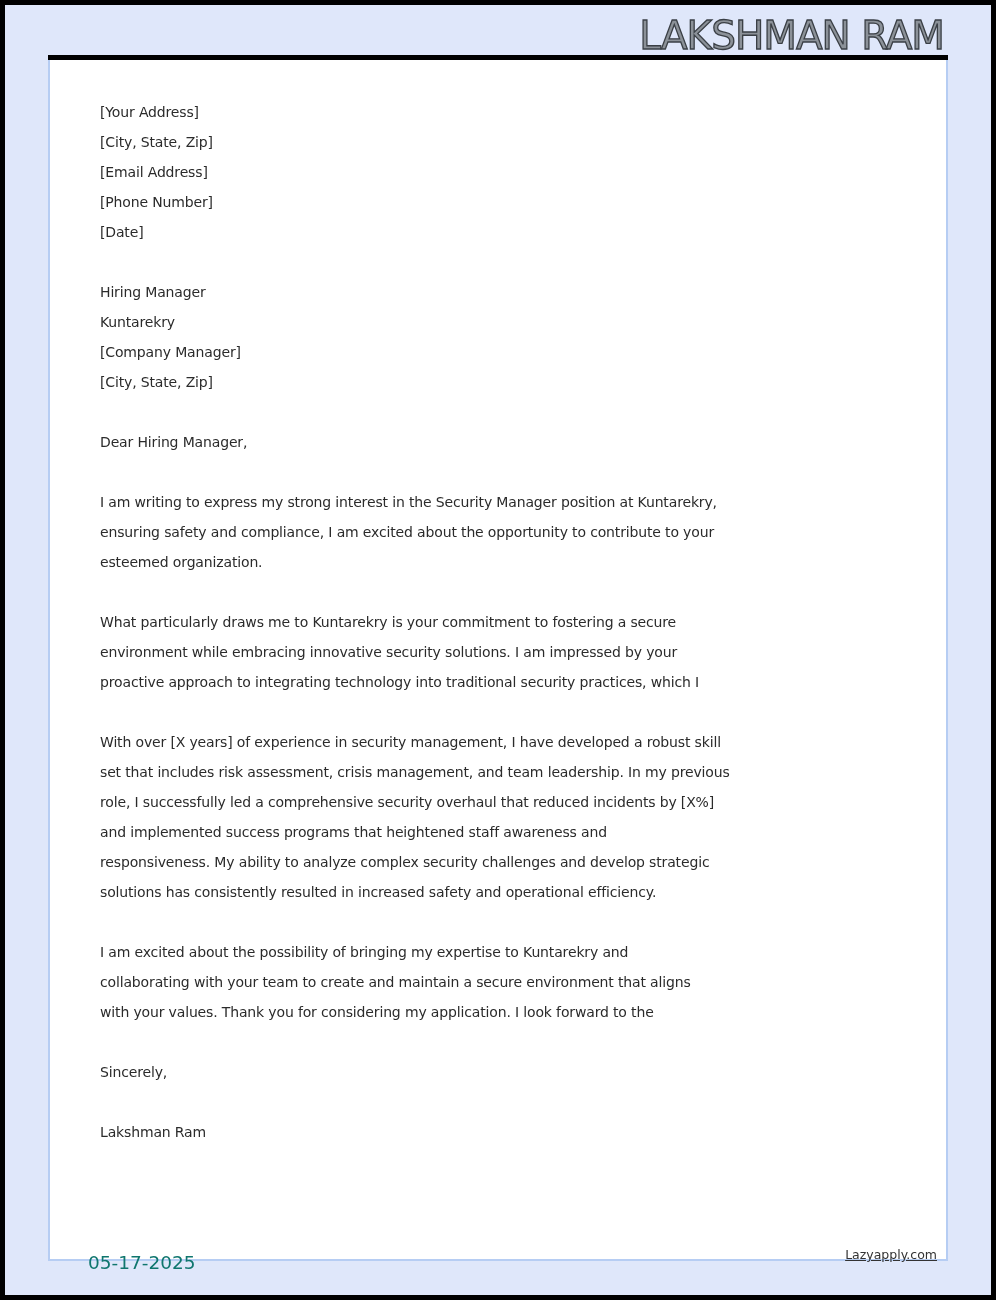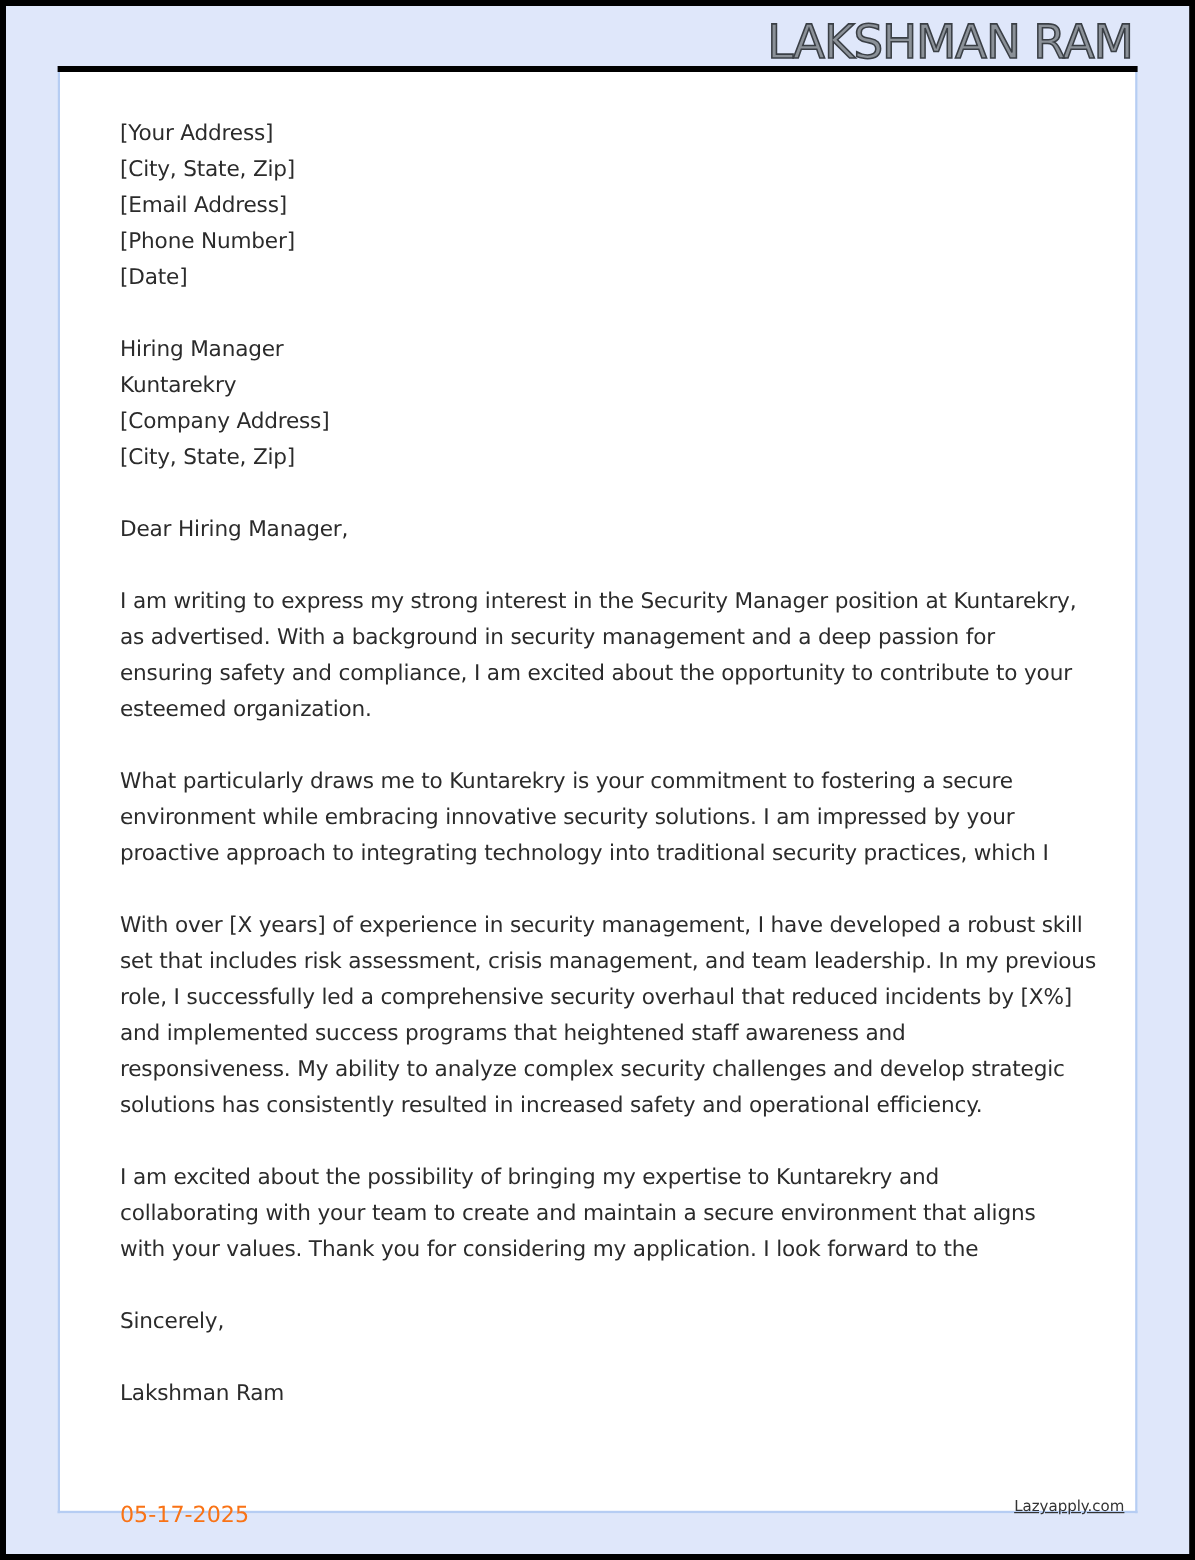--- a/index.html
+++ b/index.html
@@ -51,41 +51,41 @@
       background: #ffffff;
       border-left: 2px solid #b6cdf3;
       border-right: 2px solid #b6cdf3;
       border-bottom: 2px solid #b6cdf3;
     }
     .letter-body {
       position: absolute;
       left: 100px;
       top: 97px;
       width: 800px;
-      font-size: 18px;
+      font-size: 14px;
       line-height: 30px;
       color: #2b2b2b;
       letter-spacing: -0.15px;
     }
     .line {
       display: block;
       white-space: nowrap;
       height: 30px;
     }
     .gap {
       display: block;
       height: 30px;
     }
     .date-stamp {
       position: absolute;
-      left: 100px;
+      left: 88px;
       top: 1248px;
       font-size: 18.5px;
       line-height: 30px;
-      color: #f97316;
+      color: #0f766e;
       text-align: center;
     }
     .watermark {
       position: absolute;
       right: 59px;
       top: 1246px;
       font-size: 12.5px;
       line-height: 18px;
       color: #333;
       text-decoration: underline;
@@ -108,31 +108,30 @@
     <span class="line">[City, State, Zip]</span>
     <span class="line">[Email Address]</span>
     <span class="line">[Phone Number]</span>
     <span class="line">[Date]</span>
   </div>
   <span class="gap"></span>
 
   <div>
     <span class="line">Hiring Manager</span>
     <span class="line">Kuntarekry</span>
-    <span class="line">[Company Address]</span>
+    <span class="line">[Company Manager]</span>
     <span class="line">[City, State, Zip]</span>
   </div>
   <span class="gap"></span>
 
   <span class="line">Dear Hiring Manager,</span>
   <span class="gap"></span>
 
   <div>
     <span class="line">I am writing to express my strong interest in the Security Manager position at Kuntarekry,</span>
-    <span class="line">as advertised. With a background in security management and a deep passion for</span>
     <span class="line">ensuring safety and compliance, I am excited about the opportunity to contribute to your</span>
     <span class="line">esteemed organization.</span>
   </div>
   <span class="gap"></span>
 
   <div>
     <span class="line">What particularly draws me to Kuntarekry is your commitment to fostering a secure</span>
     <span class="line">environment while embracing innovative security solutions. I am impressed by your</span>
     <span class="line">proactive approach to integrating technology into traditional security practices, which I</span>
   </div>

